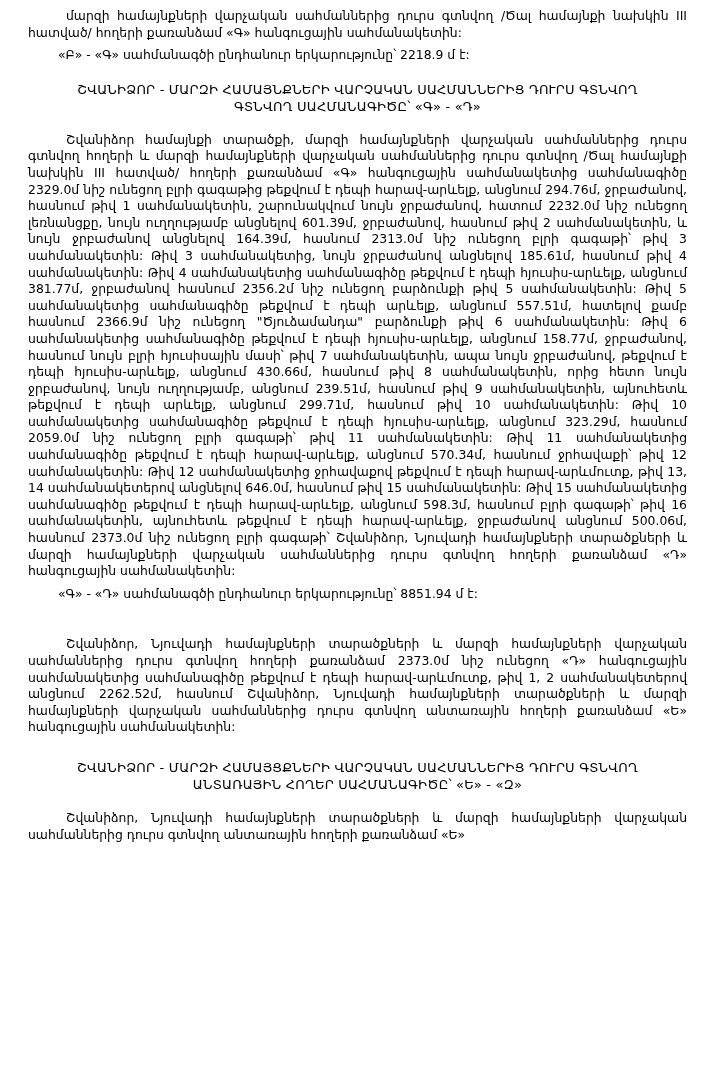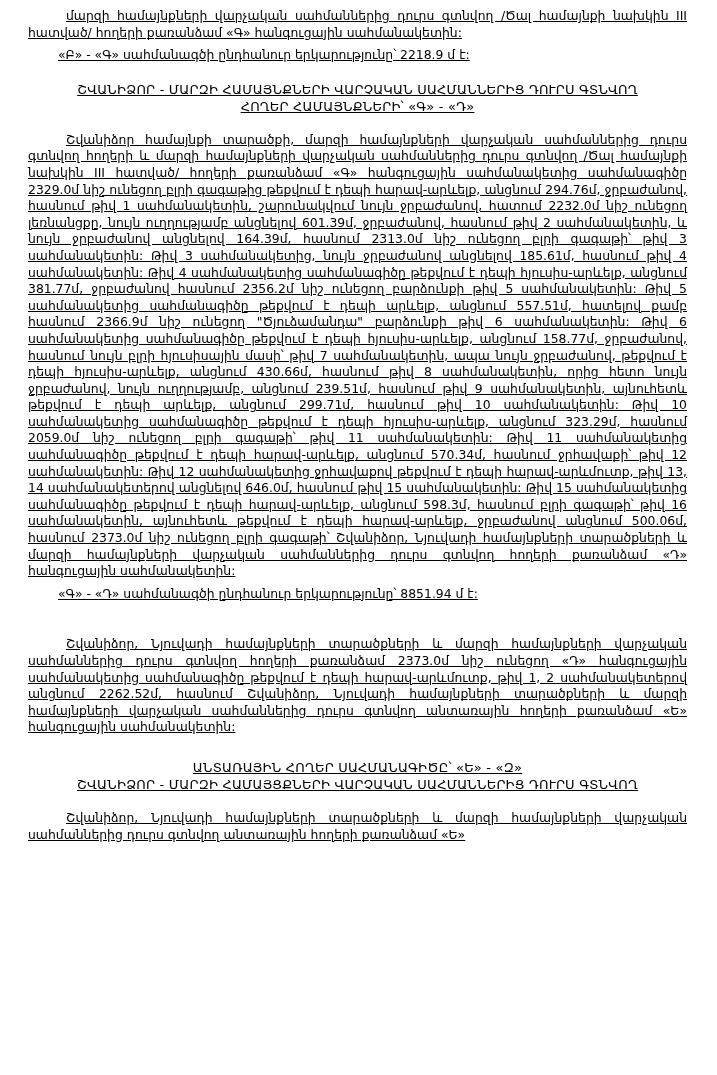--- a/index.html
+++ b/index.html
@@ -21,21 +21,20 @@
     box-sizing: border-box;
     padding: 8px 30px 0 28px;
   }
   p {
     margin: 0 0 0 0;
     font-size: 12.4px;
     line-height: 16.6px;
     text-align: justify;
     text-justify: inter-word;
     word-spacing: 0px;
-    text-decoration: underline;
   }
   .body-par {
     text-indent: 38px;
   }
   .quote-par {
     text-indent: 30px;
   }
   .heading {
     text-align: center;
     font-size: 13px;
@@ -53,21 +52,21 @@
 
   <p class="body-par">մարզի համայնքների    վարչական սահմաններից դուրս գտնվող /Ծալ համայնքի նախկին III հատված/ հողերի քառանձամ «Գ» հանգուցային սահմանակետին:</p>
 
   <div class="gap-xs"></div>
 
   <p class="quote-par">«Բ» - «Գ» սահմանագծի ընդհանուր երկարությունը՝ 2218.9 մ է:</p>
 
   <div class="gap-md"></div>
 
   <p class="heading">ՇՎԱՆԻՁՈՐ - ՄԱՐԶԻ ՀԱՄԱՅՆՔՆԵՐԻ ՎԱՐՉԱԿԱՆ ՍԱՀՄԱՆՆԵՐԻՑ ԴՈՒՐՍ ԳՏՆՎՈՂ</p>
-  <p class="heading">ՀՈՂԵՐ ՀԱՄԱՅՆՔՆԵՐԻ՝ «Գ» - «Դ»</p>
+  <p class="heading">ԳՏՆՎՈՂ ՍԱՀՄԱՆԱԳԻԾԸ՝ «Գ» - «Դ»</p>
 
   <div class="gap-md"></div>
 
   <p class="body-par">Շվանիձոր համայնքի տարածքի, մարզի համայնքների վարչական սահմաններից դուրս գտնվող հողերի և մարզի համայնքների վարչական սահմաններից դուրս գտնվող /Ծալ համայնքի նախկին III հատված/ հողերի քառանձամ «Գ» հանգուցային սահմանակետից սահմանագիծը 2329.0մ նիշ ունեցող բլրի գագաթից թեքվում է դեպի հարավ-արևելք, անցնում 294.76մ, ջրբաժանով, հասնում թիվ 1 սահմանակետին, շարունակվում նույն ջրբաժանով, հատում 2232.0մ նիշ ունեցող լեռնանցքը, նույն ուղղությամբ անցնելով 601.39մ, ջրբաժանով, հասնում թիվ 2 սահմանակետին, և նույն ջրբաժանով անցնելով 164.39մ, հասնում 2313.0մ նիշ ունեցող բլրի գագաթի՝ թիվ 3 սահմանակետին: Թիվ 3 սահմանակետից, նույն ջրբաժանով անցնելով 185.61մ, հասնում թիվ 4 սահմանակետին: Թիվ 4 սահմանակետից սահմանագիծը թեքվում է դեպի հյուսիս-արևելք, անցնում 381.77մ, ջրբաժանով հասնում 2356.2մ նիշ ունեցող բարձունքի թիվ 5 սահմանակետին: Թիվ 5 սահմանակետից սահմանագիծը թեքվում է դեպի արևելք, անցնում 557.51մ, հատելով քամբ հասնում 2366.9մ նիշ ունեցող "Ծյուձամանդա" բարձունքի թիվ 6 սահմանակետին: Թիվ 6 սահմանակետից սահմանագիծը թեքվում է դեպի հյուսիս-արևելք, անցնում 158.77մ, ջրբաժանով, հասնում նույն բլրի հյուսիսային մասի՝ թիվ 7 սահմանակետին, ապա նույն ջրբաժանով, թեքվում է դեպի հյուսիս-արևելք, անցնում 430.66մ, հասնում թիվ 8 սահմանակետին, որից հետո նույն ջրբաժանով, նույն ուղղությամբ, անցնում 239.51մ, հասնում թիվ 9 սահմանակետին, այնուհետև թեքվում է դեպի արևելք, անցնում 299.71մ, հասնում թիվ 10 սահմանակետին: Թիվ 10 սահմանակետից սահմանագիծը թեքվում է դեպի հյուսիս-արևելք, անցնում 323.29մ, հասնում 2059.0մ նիշ ունեցող բլրի գագաթի՝ թիվ 11 սահմանակետին: Թիվ 11 սահմանակետից սահմանագիծը թեքվում է դեպի հարավ-արևելք, անցնում 570.34մ, հասնում ջրհավաքի՝ թիվ 12 սահմանակետին: Թիվ 12 սահմանակետից ջրհավաքով թեքվում է դեպի հարավ-արևմուտք, թիվ 13, 14 սահմանակետերով անցնելով 646.0մ, հասնում թիվ 15 սահմանակետին: Թիվ 15 սահմանակետից սահմանագիծը թեքվում է դեպի հարավ-արևելք, անցնում 598.3մ, հասնում բլրի գագաթի՝ թիվ 16 սահմանակետին, այնուհետև թեքվում է դեպի հարավ-արևելք, ջրբաժանով անցնում 500.06մ, հասնում 2373.0մ նիշ ունեցող բլրի գագաթի՝ Շվանիձոր, Նյուվադի համայնքների տարածքների և մարզի համայնքների վարչական սահմաններից դուրս գտնվող հողերի քառանձամ «Դ» հանգուցային սահմանակետին:</p>
 
   <div class="gap-xs"></div>
 
   <p class="quote-par">«Գ» - «Դ» սահմանագծի ընդհանուր երկարությունը՝ 8851.94 մ է:</p>
 
   <div class="gap-md"></div>
@@ -75,20 +74,20 @@
 
   <div class="gap-md"></div>
 
   <p class="body-par">Շվանիձոր, Նյուվադի համայնքների տարածքների և մարզի համայնքների վարչական սահմաններից դուրս գտնվող հողերի քառանձամ 2373.0մ նիշ ունեցող «Դ» հանգուցային սահմանակետից սահմանագիծը թեքվում է դեպի հարավ-արևմուտք, թիվ 1, 2 սահմանակետերով անցնում 2262.52մ, հասնում Շվանիձոր, Նյուվադի համայնքների տարածքների և մարզի համայնքների վարչական սահմաններից դուրս գտնվող անտառային հողերի քառանձամ «Ե» հանգուցային սահմանակետին:</p>
 
   <div class="gap-xs"></div>
 
 
   <div class="gap-md"></div>
 
+  <p class="heading">ՇՎԱՆԻՁՈՐ - ՄԱՐԶԻ ՀԱՄԱՅՑՔՆԵՐԻ ՎԱՐՉԱԿԱՆ ՍԱՀՄԱՆՆԵՐԻՑ ԴՈՒՐՍ ԳՏՆՎՈՂ</p>
   <p class="heading">ԱՆՏԱՌԱՅԻՆ ՀՈՂԵՐ ՍԱՀՄԱՆԱԳԻԾԸ՝ «Ե» - «Զ»</p>
-  <p class="heading">ՇՎԱՆԻՁՈՐ - ՄԱՐԶԻ ՀԱՄԱՅՑՔՆԵՐԻ ՎԱՐՉԱԿԱՆ ՍԱՀՄԱՆՆԵՐԻՑ ԴՈՒՐՍ ԳՏՆՎՈՂ</p>
 
   <div class="gap-md"></div>
 
   <p class="body-par">Շվանիձոր, Նյուվադի համայնքների տարածքների և մարզի համայնքների վարչական սահմաններից դուրս գտնվող անտառային հողերի քառանձամ «Ե»</p>
 
 </div>
 
 </body></html>

